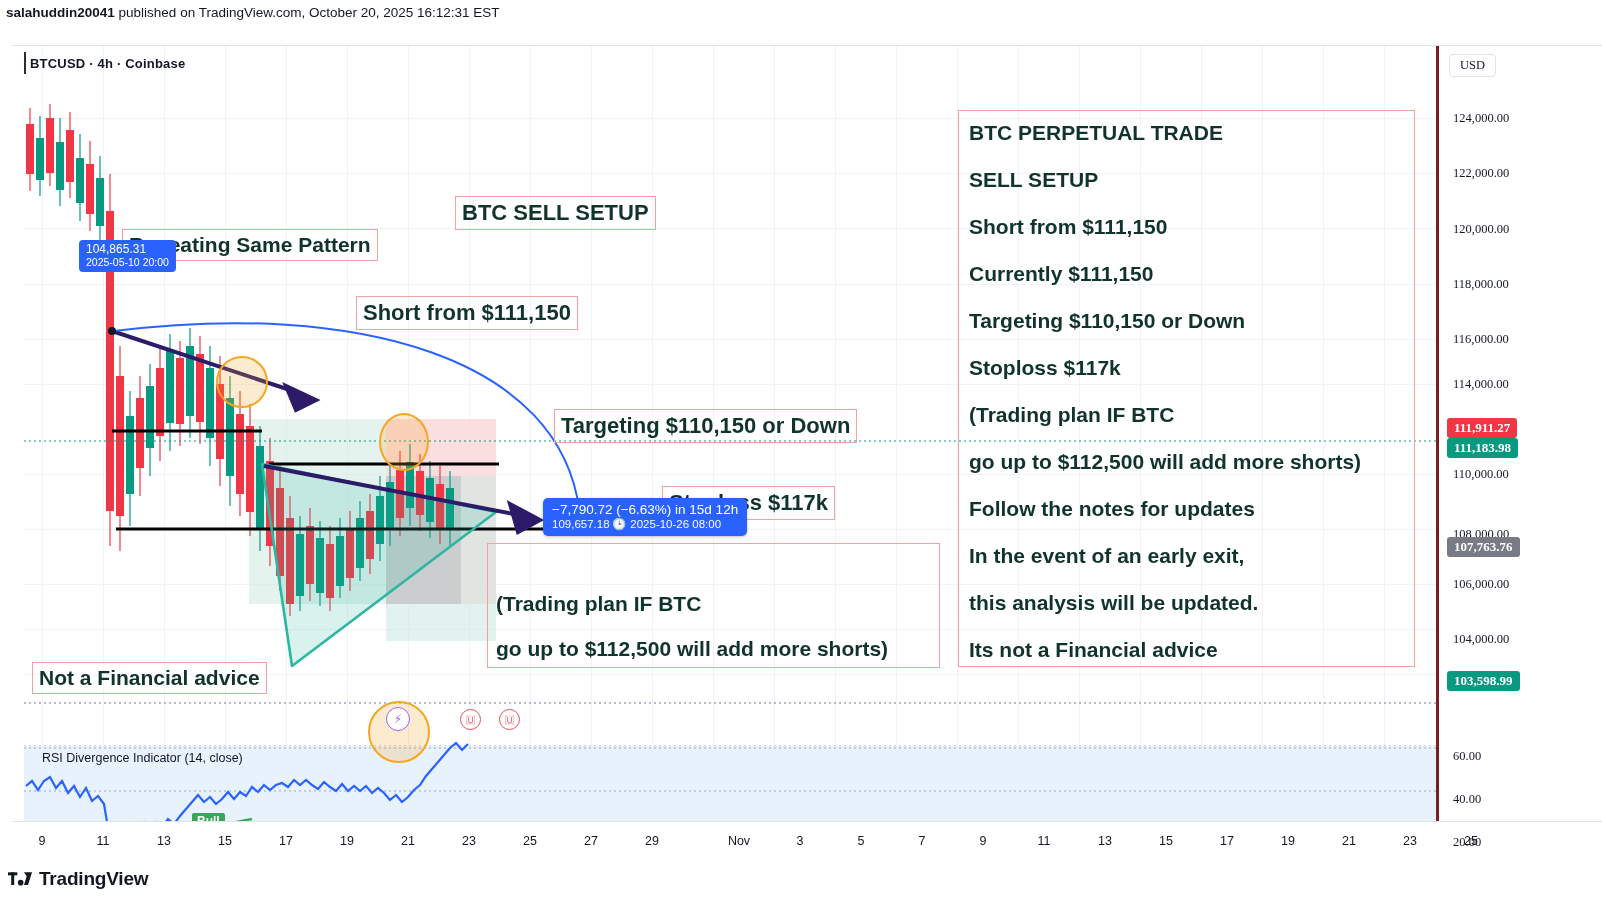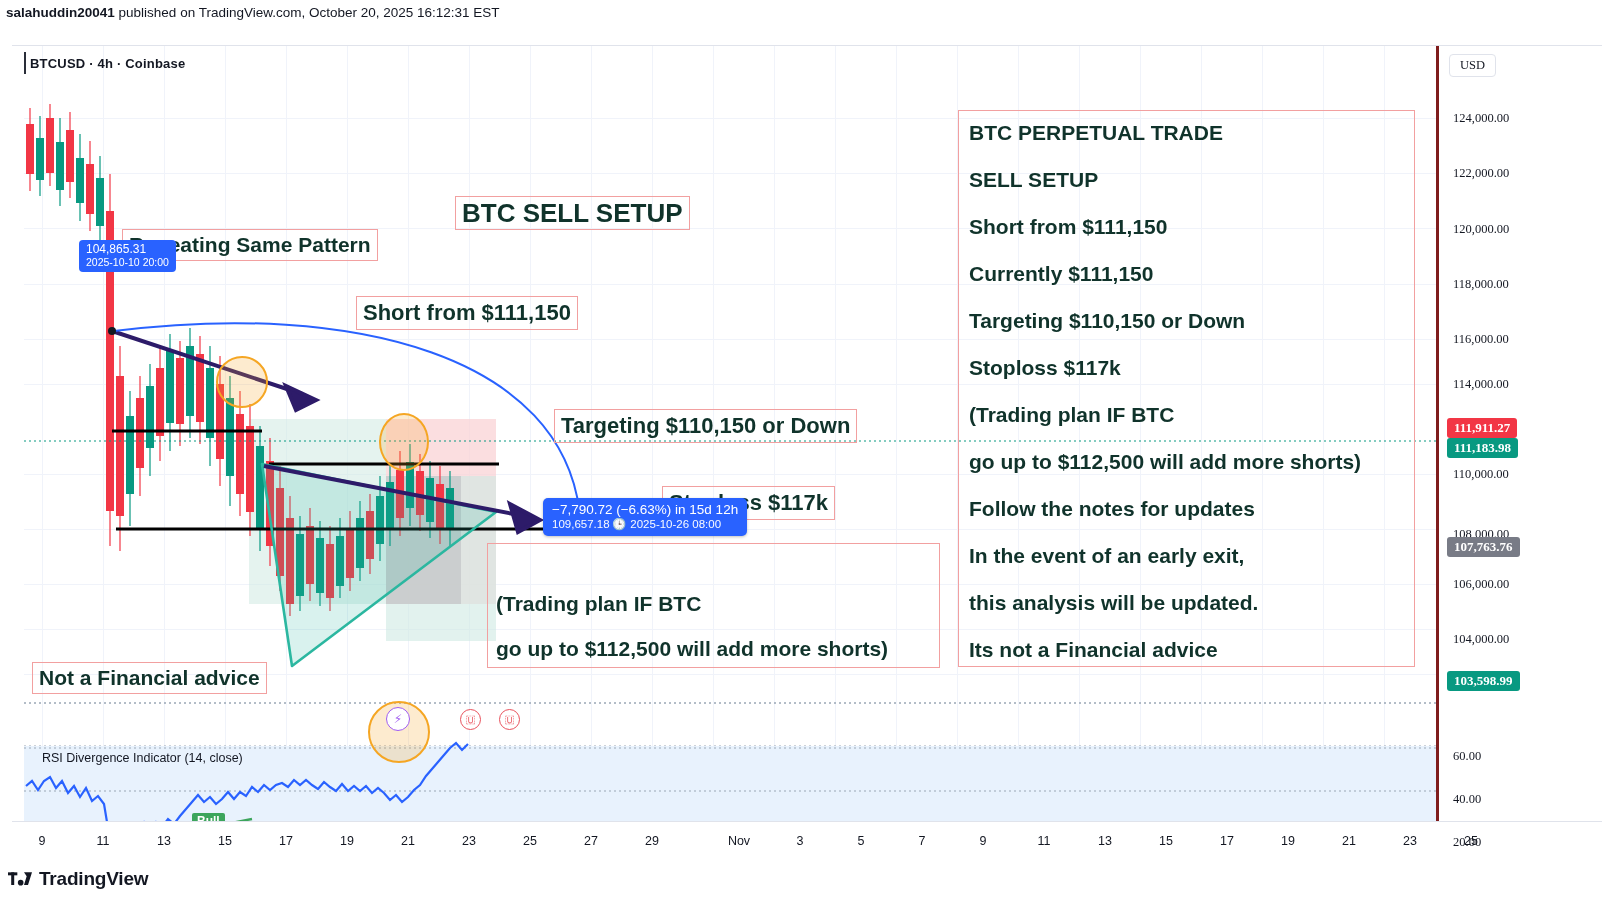--- a/index.html
+++ b/index.html
@@ -290,21 +290,21 @@
       <div class="circle-hl" style="left:344px;top:655px;width:62px;height:62px;"></div>
 
     </div>
 
     <div class="boltctl" style="left:374px;top:661px;">⚡</div>
     <div class="flagicon" style="left:448px;top:663px;">🇺</div>
     <div class="flagicon" style="left:487px;top:663px;">🇺</div>
 
     <div class="anno" style="left:110px;top:183px;height:32px;font-size:21px;">Repeating Same Pattern</div>
 
-    <div class="anno" style="left:443px;top:150px;height:34px;font-size:26px;">BTC SELL SETUP</div>
+    <div class="anno" style="left:443px;top:150px;height:34px;font-size:22px;">BTC SELL SETUP</div>
 
     <div class="anno" style="left:344px;top:250px;height:34px;font-size:22px;">Short from $111,150</div>
 
     <div class="anno" style="left:542px;top:363px;height:34px;font-size:22px;">Targeting $110,150 or Down</div>
 
     <div class="anno" style="left:650px;top:440px;height:34px;font-size:22px;">Stoploss $117k</div>
 
     <div class="anno" style="left:20px;top:616px;height:32px;font-size:21px;">Not a Financial advice</div>
 
     <div class="notebox" style="left:475px;top:497px;width:453px;height:125px;">
@@ -322,21 +322,21 @@
       <div class="noteline" style="left:10px;top:292px;">(Trading plan IF BTC</div>
       <div class="noteline" style="left:10px;top:339px;">go up to $112,500 will add more shorts)</div>
       <div class="noteline" style="left:10px;top:386px;">Follow the notes for updates</div>
       <div class="noteline" style="left:10px;top:433px;">In the event of an early exit,</div>
       <div class="noteline" style="left:10px;top:480px;">this analysis will be updated.</div>
       <div class="noteline" style="left:10px;top:527px;">Its not a Financial advice</div>
     </div>
 
     <div class="pricetip" style="left:67px;top:194px;">
       <div class="a">104,865.31</div>
-      <div class="b">2025-10-10 20:00</div>
+      <div class="b">2025-05-10 20:00</div>
     </div>
 
     <div class="meas" style="left:531px;top:452px;">
       <div class="l1">−7,790.72 (−6.63%) in 15d 12h</div>
       <div class="l2">
         <span>109,657.18</span>
         <span>🕒</span>
         <span>2025-10-26  08:00</span>
       </div>
     </div>

